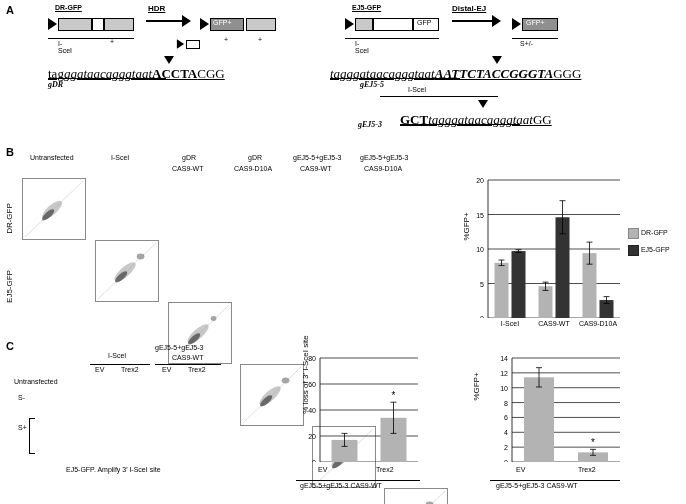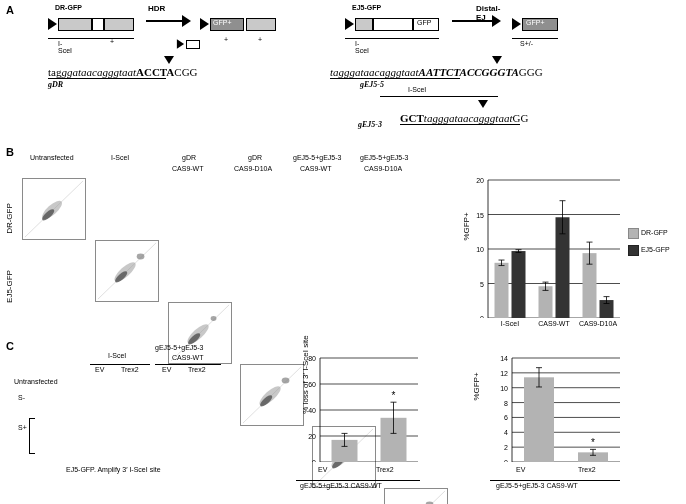--- a/index.html
+++ b/index.html
@@ -7,22 +7,22 @@
     width:686px;height:504px;
     background:#ffffff;
     font-family:"Liberation Sans", sans-serif;
     color:#000;
     position:relative;
     overflow:hidden;
   }
   .abs{position:absolute;}
   .panel-letter{font-size:11px;font-weight:bold;}
   .lbl{font-size:7px;}
-  .lbl-b{font-size:7px;font-weight:bold;}
-  .seq{font-size:11px;font-family:"Liberation Serif", serif;}
+  .lbl-b{font-size:7px;font-weight:bold;text-decoration:underline;}
+  .seq{font-size:13px;font-family:"Liberation Serif", serif;text-decoration:underline;}
   .seq i{font-style:italic;}
   .seq b{font-weight:bold;}
   .gname{font-size:8px;font-weight:bold;font-style:italic;font-family:"Liberation Serif", serif;}
   .arrowhead{
     width:0;height:0;
     border-left:5px solid transparent;
     border-right:5px solid transparent;
     border-top:8px solid #000;
   }
   .hline{background:#000;height:1px;}
@@ -114,21 +114,21 @@
   <div class="abs box white" style="left:28px;top:2px;width:40px;height:13px;"></div>
   <div class="abs box white" style="left:68px;top:2px;width:26px;height:13px;"></div>
   <div class="abs lbl" style="left:72px;top:3px;">GFP</div>
   <div class="abs hline" style="left:0px;top:22px;width:94px;"></div>
   <div class="abs lbl" style="left:10px;top:24px;">I-SceI</div>
 </div>
 
 <div class="abs bigarrow" style="left:452px;top:14px;width:50px;">
   <div class="shaft" style="width:42px;"></div>
   <div class="head" style="left:40px;"></div>
-  <div class="abs lbl-b" style="left:0px;top:-10px;font-size:8px;margin-left:24px;">Distal-EJ</div>
+  <div class="abs lbl-b" style="left:0px;top:-10px;font-size:8px;">Distal-EJ</div>
 </div>
 
 <div class="abs" style="left:512px;top:16px;">
   <div class="abs promoter" style="left:0px;top:2px;"></div>
   <div class="abs box dgrey" style="left:10px;top:2px;width:36px;height:13px;"></div>
   <div class="abs lbl" style="left:14px;top:3px;color:#fff;">GFP+</div>
   <div class="abs hline" style="left:0px;top:22px;width:46px;"></div>
   <div class="abs lbl" style="left:8px;top:24px;">S+/-</div>
 </div>
 

